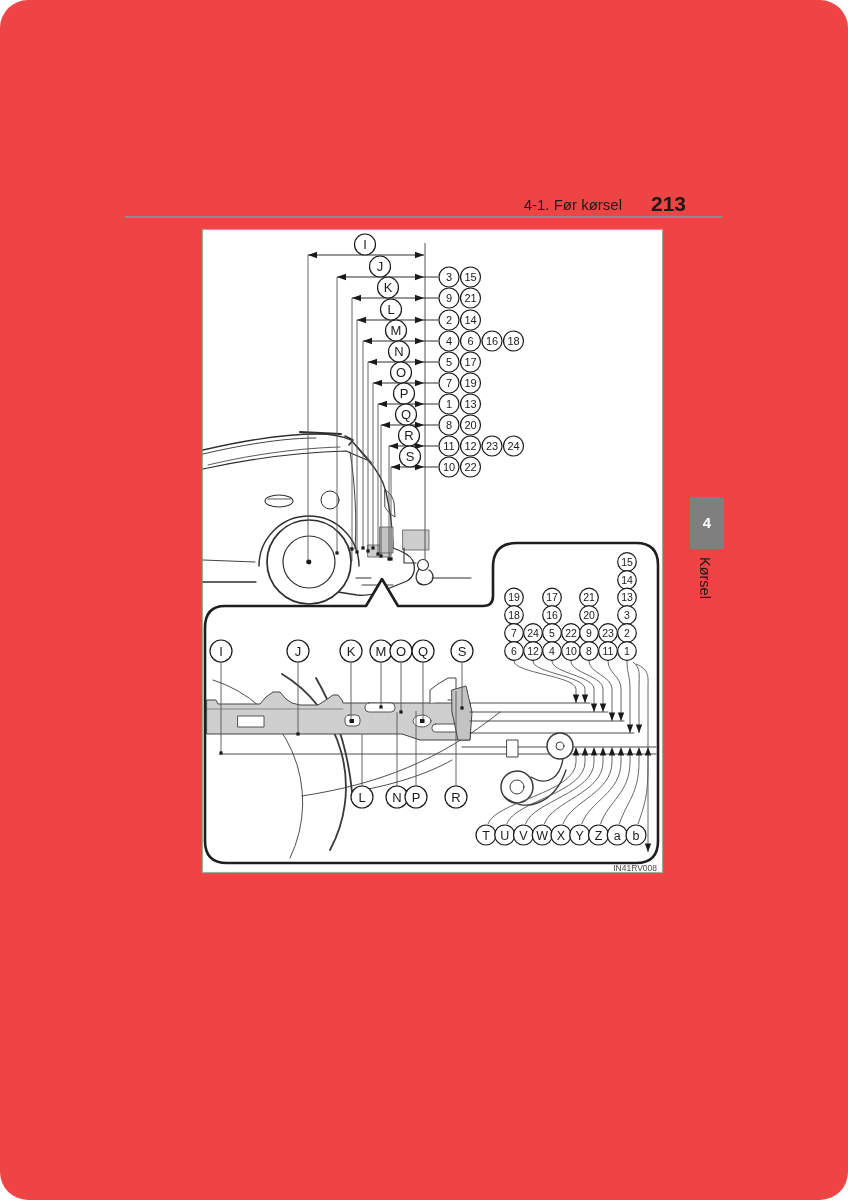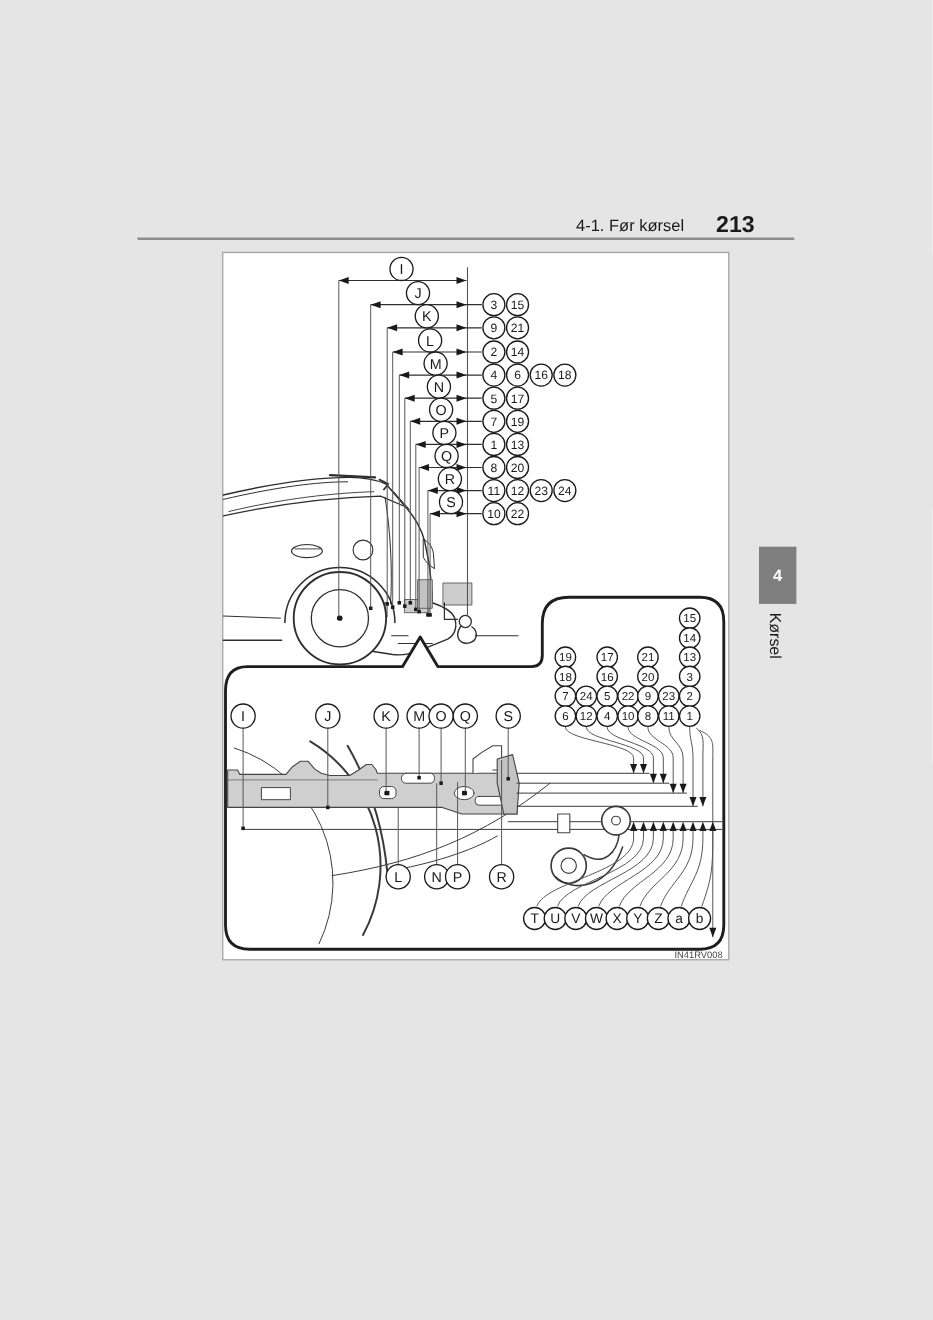--- a/index.html
+++ b/index.html
@@ -1,17 +1,17 @@
 <!DOCTYPE html>
 <html><head>
 <meta charset="utf-8">
 <style>
   html,body{margin:0;padding:0;background:#ffffff;}
-  .page{position:relative;width:848px;height:1200px;background:#e5e5e5;overflow:hidden;
-        font-family:"Liberation Sans","DejaVu Sans",sans-serif;}
+  .page{position:relative;width:848px;height:1200px;background:#ef4444;overflow:hidden;
+        font-family:"Liberation Sans","DejaVu Sans",sans-serif;border-radius:28px;}
   svg{position:absolute;top:0;left:0;}
   svg text{font-family:"Liberation Sans","DejaVu Sans",sans-serif;fill:#1a1a1a;}
   .hdr-section{font-size:15px;}
   .hdr-page{font-size:21px;font-weight:bold;}
   .tab-num{font-size:15px;font-weight:bold;fill:#ffffff;}
   .tab-label{font-size:14.5px;fill:#1a1a1a;}
   .fig-code{font-size:8.5px;fill:#4a4a4a;}
   .lbl{fill:#1a1a1a;}
 </style>
 </head>

